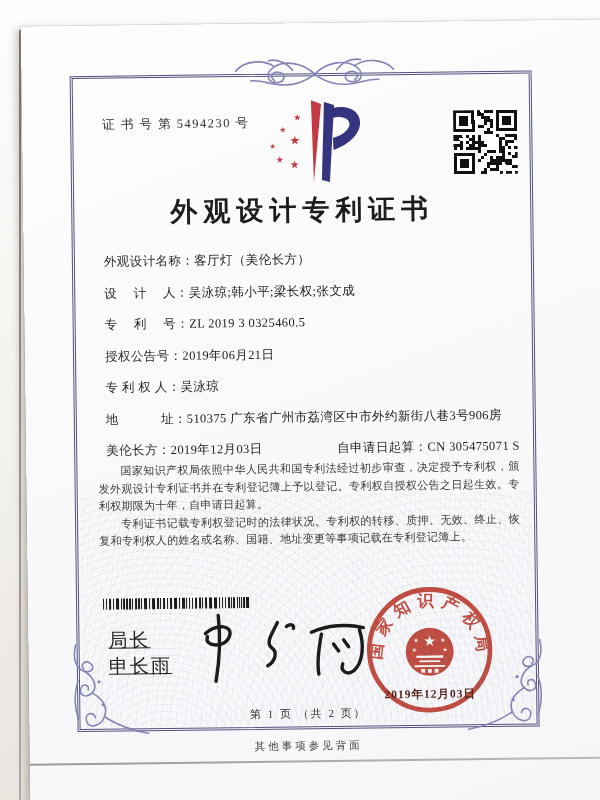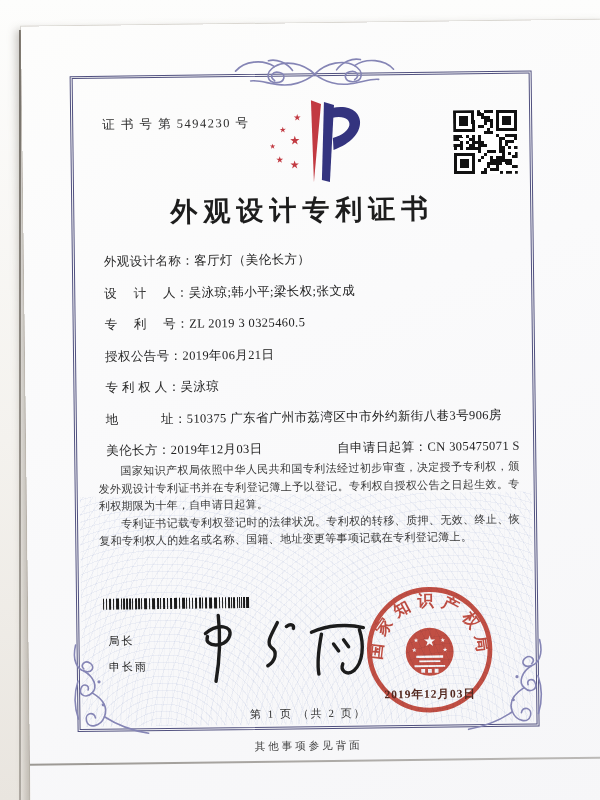--- a/index.html
+++ b/index.html
@@ -46,21 +46,21 @@
   .field-row .val{color:#222;}
   .fr1{top:175px;} .fr2{top:207px;} .fr3{top:238px;} .fr4{top:270px;}
   .fr5{top:301px;} .fr6{top:333px;} .fr7{top:364px;}
   .col2{position:absolute;left:231px;top:0;}
   .fr7{height:16px;}
   .legal{position:absolute;left:21px;top:384px;width:421px;
     font-size:11px;line-height:17.5px;color:#3a3a3a;text-align:justify;letter-spacing:.3px;}
   .legal p{text-indent:2em;}
   .barcode{position:absolute;left:24px;top:520px;width:150px;height:11px;}
   .barcode i{position:absolute;top:0;height:100%;background:#1b1b1b;}
-  .signoff{position:absolute;left:29px;top:549px;font-size:11px;color:#222;line-height:26px;letter-spacing:2px;}
+  .signoff{position:absolute;left:29px;top:549px;font-size:19px;color:#222;line-height:26px;letter-spacing:2px;text-decoration:underline;}
   .signature{position:absolute;left:112px;top:532px;width:190px;height:82px;}
   .seal{position:absolute;left:283px;top:508px;width:134px;height:134px;
     opacity:.88;mix-blend-mode:multiply;}
   .seal-date{position:absolute;left:276px;top:612px;width:148px;text-align:center;
     font-size:11.5px;color:#53281f;letter-spacing:1px;font-weight:600;}
   .page-footer{position:absolute;left:0;top:630px;width:100%;text-align:center;
     font-size:11px;color:#333;letter-spacing:2px;}
   .back-note{position:absolute;left:48px;top:716px;width:462px;text-align:center;
     font-size:10.5px;color:#3c3c3c;letter-spacing:3px;}
 </style>

